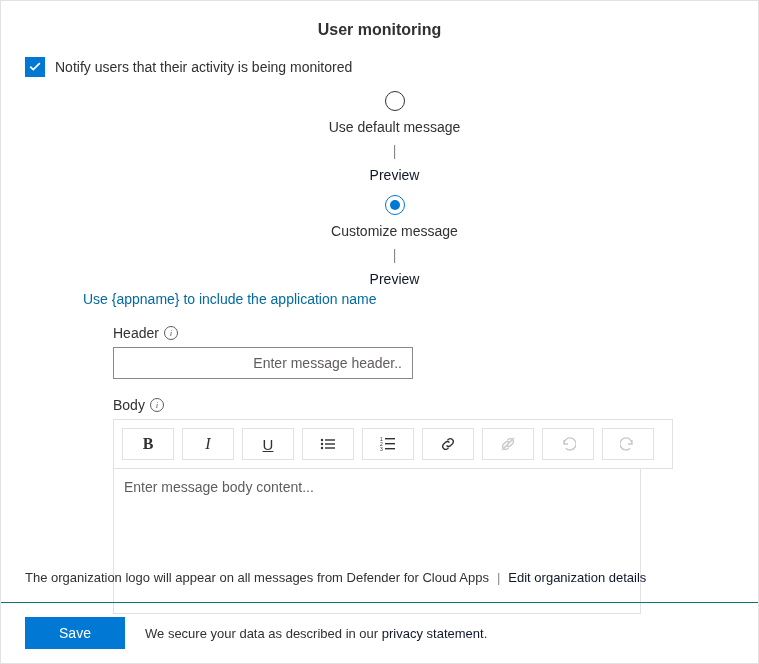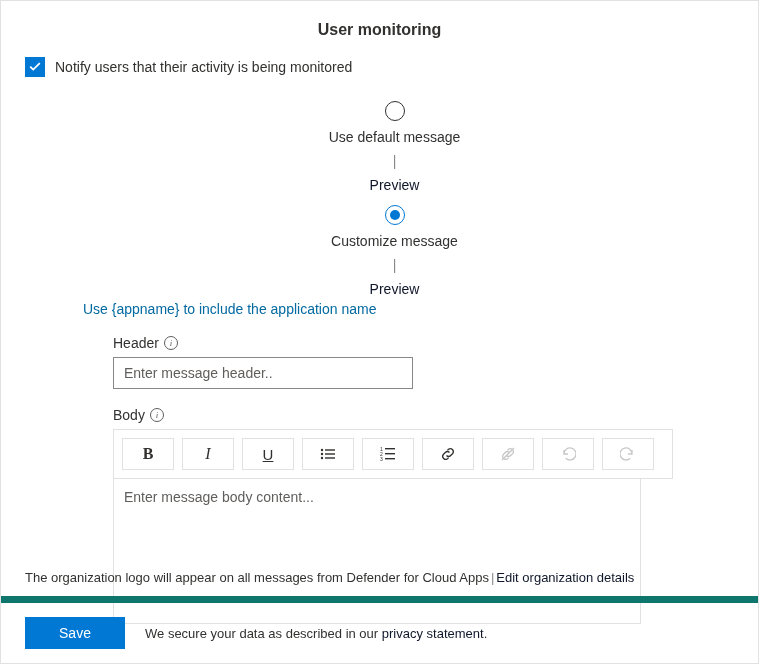--- a/index.html
+++ b/index.html
@@ -17,21 +17,21 @@
     h2 {
       font-size: 16px;
       font-weight: 600;
       margin-bottom: 18px;
       text-align: center;
     }
     .checkbox-row {
       display: flex;
       align-items: center;
       gap: 10px;
-      margin-bottom: 24px;
+      margin-bottom: 14px;
     }
     .checkbox {
       width: 20px;
       height: 20px;
       background: #0078d4;
       display: flex;
       align-items: center;
       justify-content: center;
       cursor: pointer;
     }
@@ -91,20 +91,21 @@
       font-family: serif;
       color: #605e5c;
     }
     .text-input {
       width: 300px;
       height: 32px;
       border: 1px solid #8a8886;
       padding: 0 10px;
       font: inherit;
       margin-bottom: 18px;
+      text-align: right;
     }
     .text-input::placeholder { color: #605e5c; }
     .toolbar {
       display: flex;
       gap: 8px;
       border: 1px solid #e1e1e1;
       padding: 8px;
       width: 560px;
     }
     .tool-btn {
@@ -132,30 +133,30 @@
       font: inherit;
       resize: none;
     }
     .body-textarea::placeholder { color: #605e5c; }
     .footer-text {
       position: absolute;
       bottom: 78px;
       left: 24px;
       right: 24px;
       display: flex;
-      gap: 0;
+      gap: 6px;
       font-size: 13px;
       margin-top: 36px;
     }
     .bottom-bar {
       position: absolute;
       bottom: 0;
       left: 0;
       right: 0;
-      border-top: 7px solid #0f766e;
+      border-top: 1px solid #0f766e;
       padding: 14px 24px;
       display: flex;
       align-items: center;
       gap: 20px;
     }
     .save-btn {
       background: #0078d4;
       color: #fff;
       border: none;
       width: 100px;

